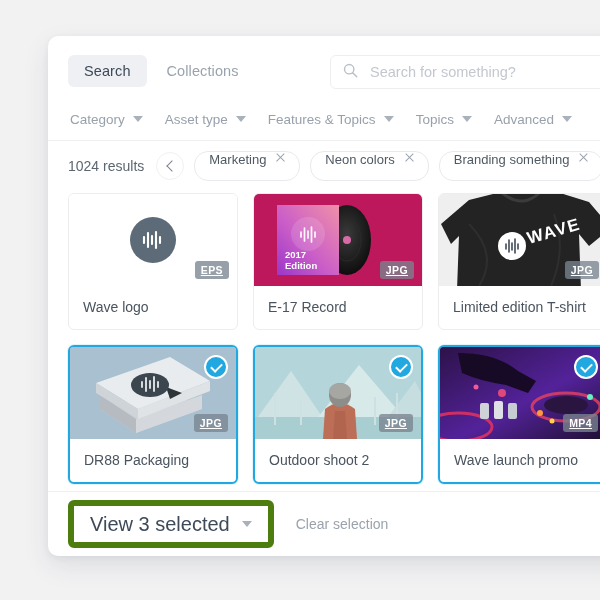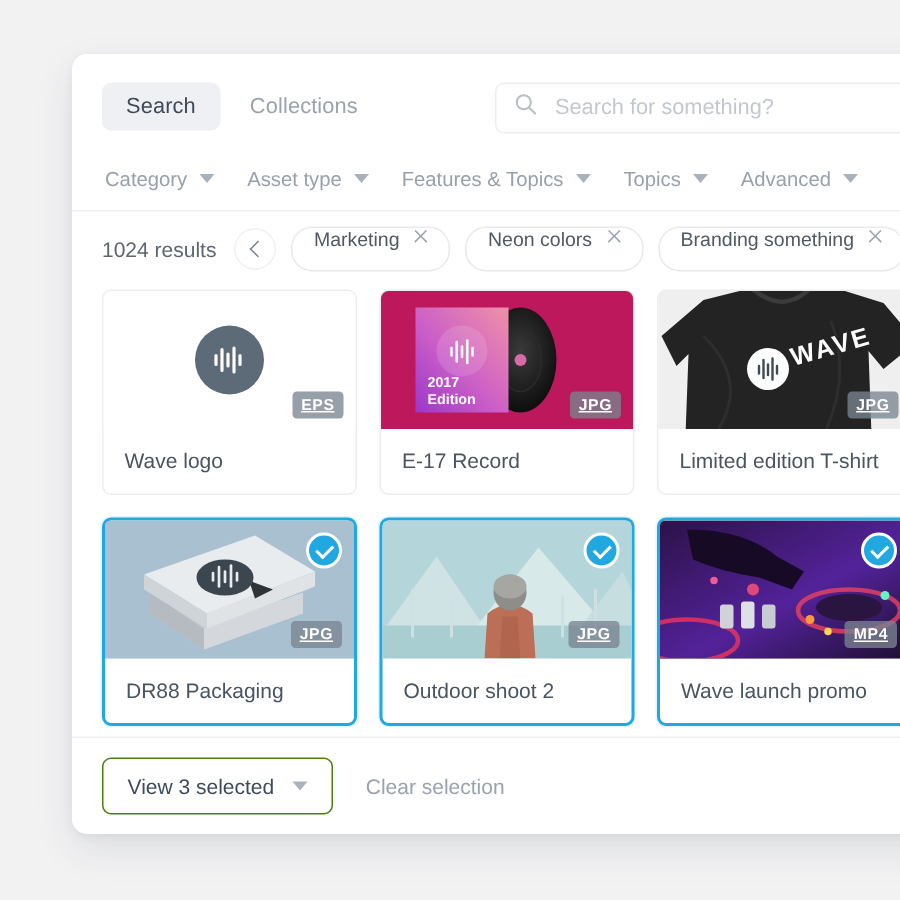--- a/index.html
+++ b/index.html
@@ -250,24 +250,24 @@
     border-top: 1px solid #eeeff1;
     display: flex;
     align-items: center;
     padding-left: 20px;
     gap: 22px;
   }
   .btn-view {
     display: flex; align-items: center; gap: 12px;
     height: 36px;
     padding: 0 16px;
-    border: 1px solid #4d7c0f;
+    border: 6px solid #4d7c0f;
     border-radius: 6px;
     background: #fff;
-    font-size: 14px;
+    font-size: 20px;
     color: #3e4a59;
     cursor: pointer;
     white-space: nowrap;
   }
   .link-clear {
     font-size: 14px;
     color: #9aa3ad;
     cursor: pointer;
     white-space: nowrap;
   }

